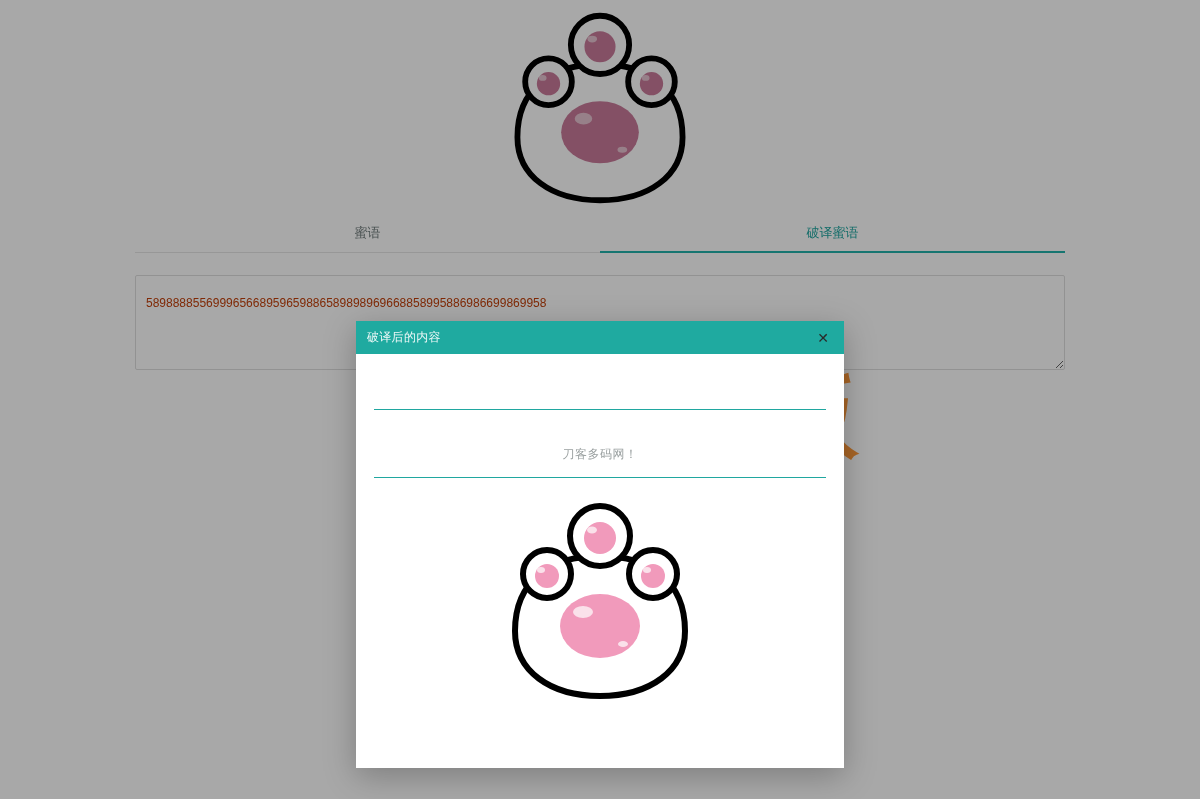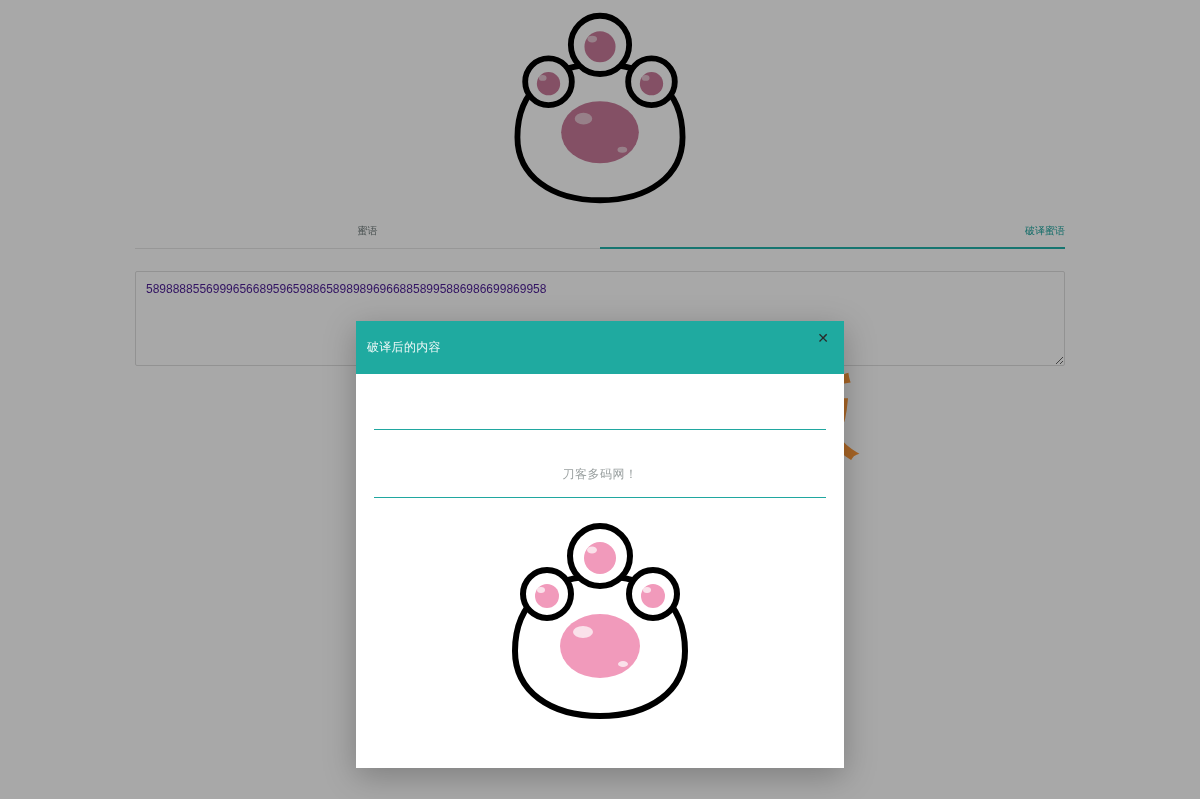--- a/index.html
+++ b/index.html
@@ -22,51 +22,50 @@
     padding-bottom: 4px;
   }
   
   .tabs {
     display: flex;
     border-bottom: 1px solid #e6e6e6;
   }
   .tab {
     flex: 1;
     text-align: center;
-    font-size: 10px;
+    font-size: 13px;
     color: #6f7b7b;
     padding: 10px 0 10px;
     cursor: pointer;
     position: relative;
   }
   .tab.active {
     color: #20a6a0;
-    text-align: right;
   }
   .tab.active::after {
     content: "";
     position: absolute;
     bottom: -1px;
     left: 0; right: 0;
     height: 2px;
     background: #22b2aa;
   }
   .content {
     margin-top: 22px;
   }
   .code-box {
     width: 100%;
     box-sizing: border-box;
     border: 1px solid #dedede;
     border-radius: 2px;
     min-height: 95px;
     resize: vertical;
-    padding: 10px 10px;
-    font-size: 12px;
-    color: #4c1d95;
+    padding: 20px 10px;
+    font-size: 12px;
+    color: #c2410c;
     font-family: inherit;
     outline: none;
     display: block;
   }
   .btn-row {
     text-align: center;
     margin-top: 14px;
   }
   .main-btn {
     display: inline-block;
@@ -130,21 +129,21 @@
     display: flex;
     flex-direction: column;
   }
   .modal-header {
     background: #1faaa0;
     color: #ffffff;
     font-size: 12px;
     height: 33px;
     display: flex;
     align-items: center;
-    padding: 10px 11px;
+    padding: 0 11px;
     position: relative;
   }
   .modal-title {
     opacity: 0.92;
     letter-spacing: 0.3px;
   }
   .modal-close {
     position: absolute;
     right: 4px;
     top: 0;

